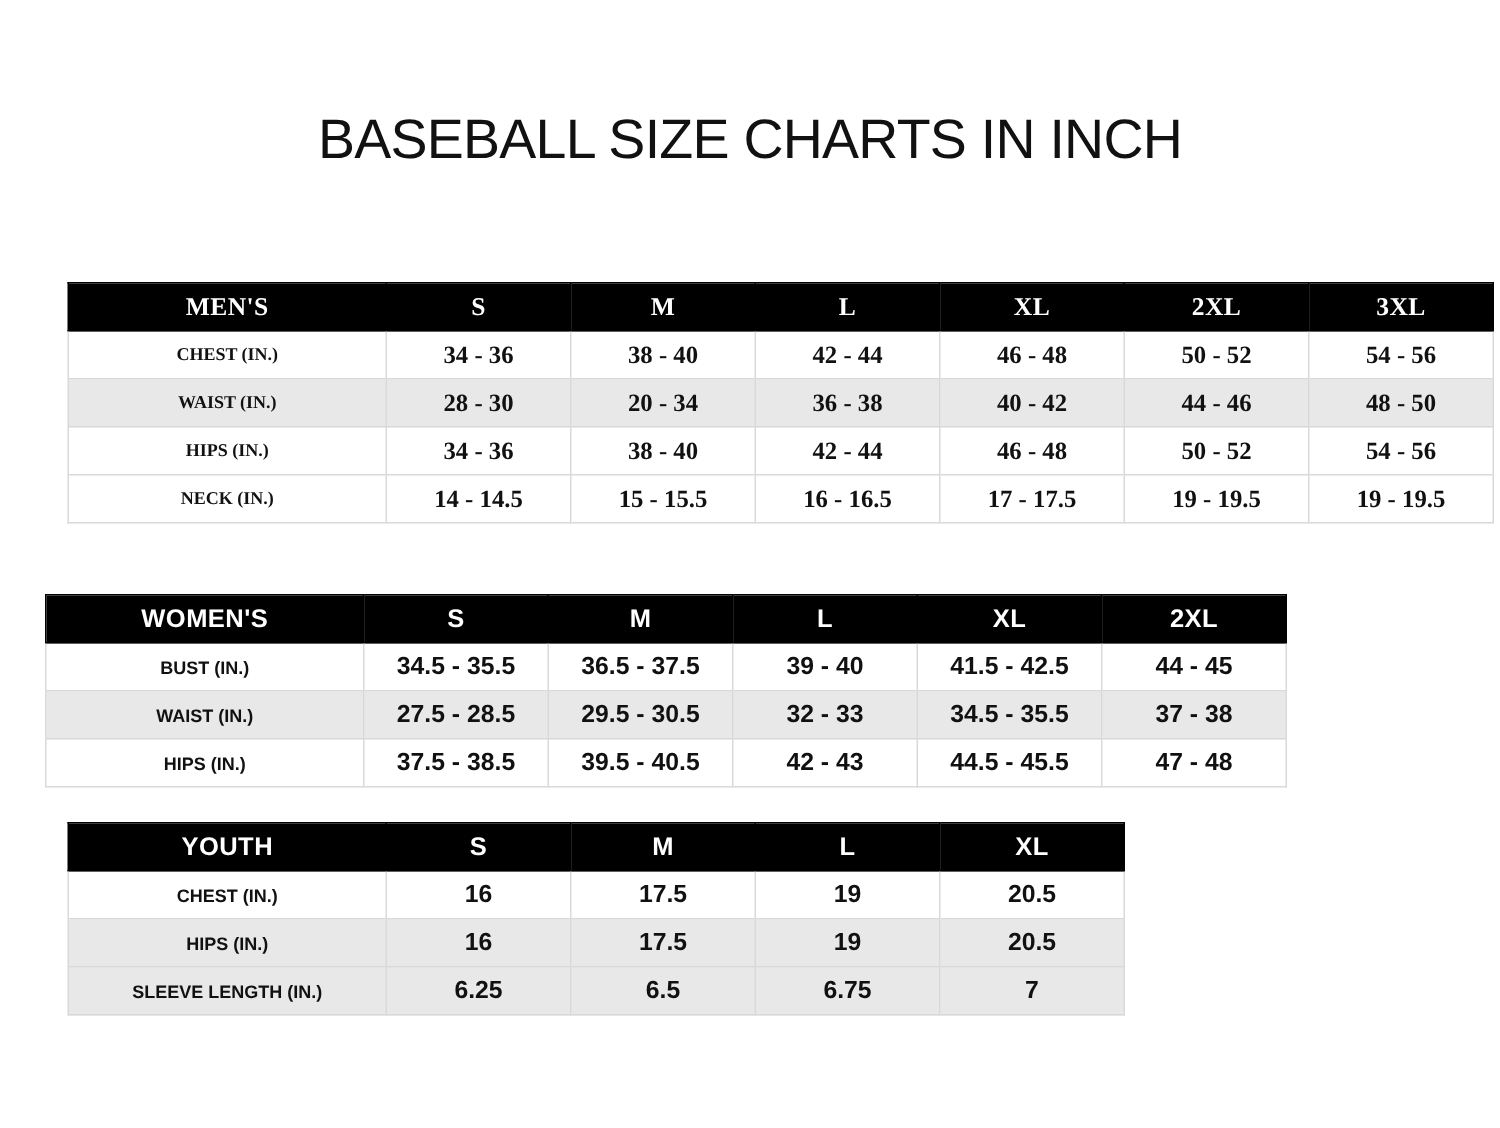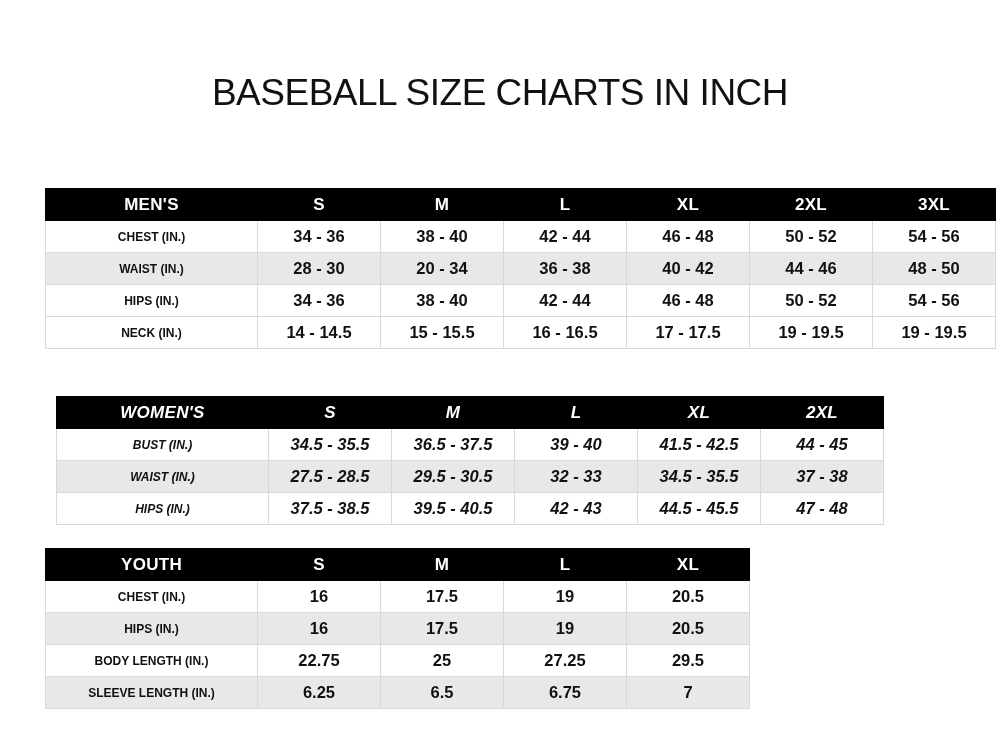--- a/index.html
+++ b/index.html
@@ -78,26 +78,26 @@
   }
   table.chart thead th {
     border: 1px solid #000000;
   }
 
   
   #mens-table-wrap {
     position: absolute;
     top: 188px;
     left: 45px;
+    font-family: Liberation Serif, serif;
   }
   #womens-table-wrap {
     position: absolute;
     top: 396px;
-    left: 56px;
-    font-style: italic;
+    left: 30px;
   }
   #youth-table-wrap {
     position: absolute;
     top: 548px;
     left: 45px;
   }
 
   #mens-table { width: 910px; }
   #womens-table { width: 789px; }
   #youth-table { width: 677px; border-radius: 32px; }
@@ -226,27 +226,20 @@
             <td class="col-size">19</td>
             <td class="col-size">20.5</td>
           </tr>
           <tr class="alt">
             <td class="rowlabel col-label">HIPS (IN.)</td>
             <td class="col-size">16</td>
             <td class="col-size">17.5</td>
             <td class="col-size">19</td>
             <td class="col-size">20.5</td>
           </tr>
-          <tr>
-            <td class="rowlabel col-label">BODY LENGTH (IN.)</td>
-            <td class="col-size">22.75</td>
-            <td class="col-size">25</td>
-            <td class="col-size">27.25</td>
-            <td class="col-size">29.5</td>
-          </tr>
           <tr class="alt">
             <td class="rowlabel col-label">SLEEVE LENGTH (IN.)</td>
             <td class="col-size">6.25</td>
             <td class="col-size">6.5</td>
             <td class="col-size">6.75</td>
             <td class="col-size">7</td>
           </tr>
         </tbody>
     </table>
   </div>

